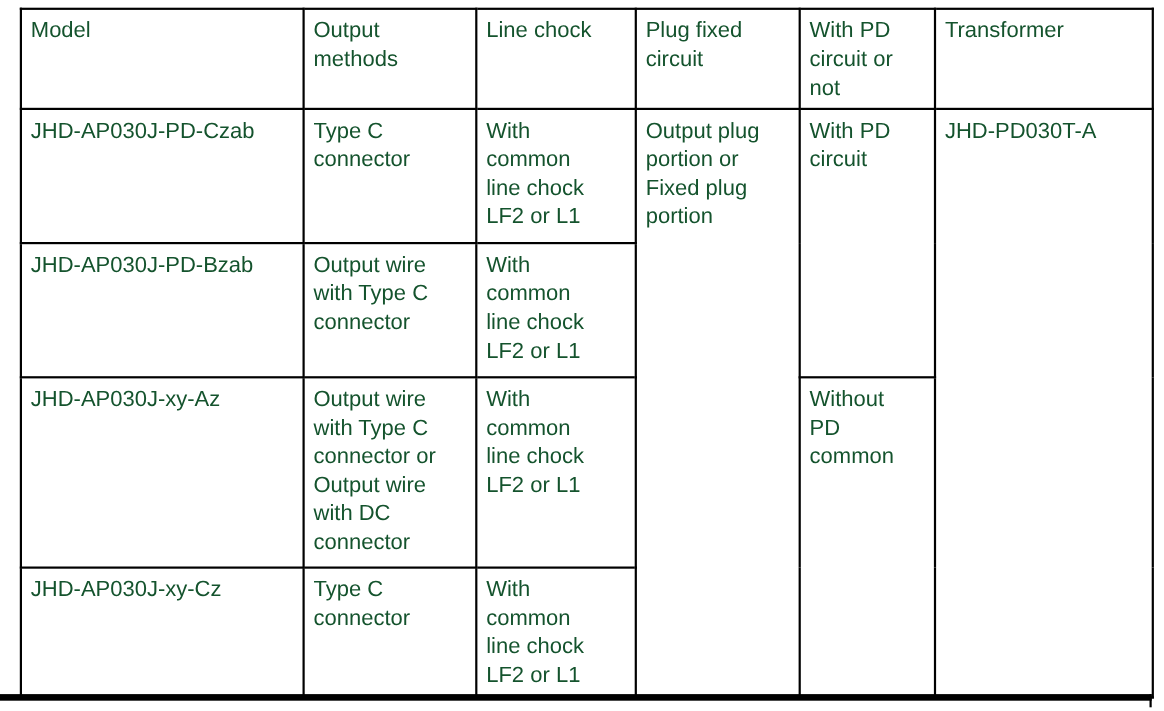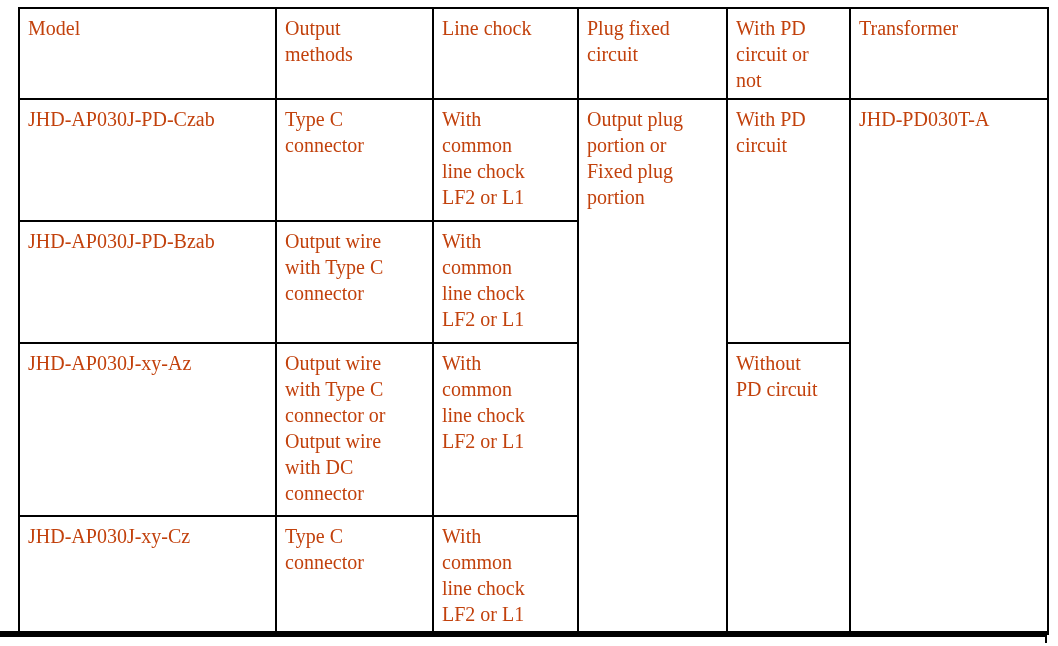--- a/index.html
+++ b/index.html
@@ -22,24 +22,23 @@
     width: 1029px;
     border-collapse: collapse;
     table-layout: fixed;
   }
   table.spec-table td {
     border: 2px solid #000000;
     vertical-align: top;
     padding: 6px 7px 4px 8px;
     font-size: 20px;
     line-height: 26px;
-    color: #c2410c;
+    color: #14532d;
     white-space: pre-line;
     overflow: hidden;
-    font-family: Liberation Serif, serif;
   }
   tr.r-header { height: 91px; }
   tr.r-1 { height: 122px; padding-left: 43px; }
   tr.r-2 { height: 122px; }
   tr.r-3 { height: 173px; }
   tr.r-4 { height: 118px; }
   .bottom-rule {
     position: absolute;
     left: 0;
     top: 631px;
@@ -119,21 +118,21 @@
 with Type C
 connector or
 Output wire
 with DC
 connector</td>
       <td>With
 common
 line chock
 LF2 or L1</td>
       <td rowspan="2">Without
-PD circuit</td>
+PD common</td>
     </tr>
 
     <tr class="r-4">
       <td>JHD-AP030J-xy-Cz</td>
       <td>Type C
 connector</td>
       <td>With
 common
 line chock
 LF2 or L1</td>

